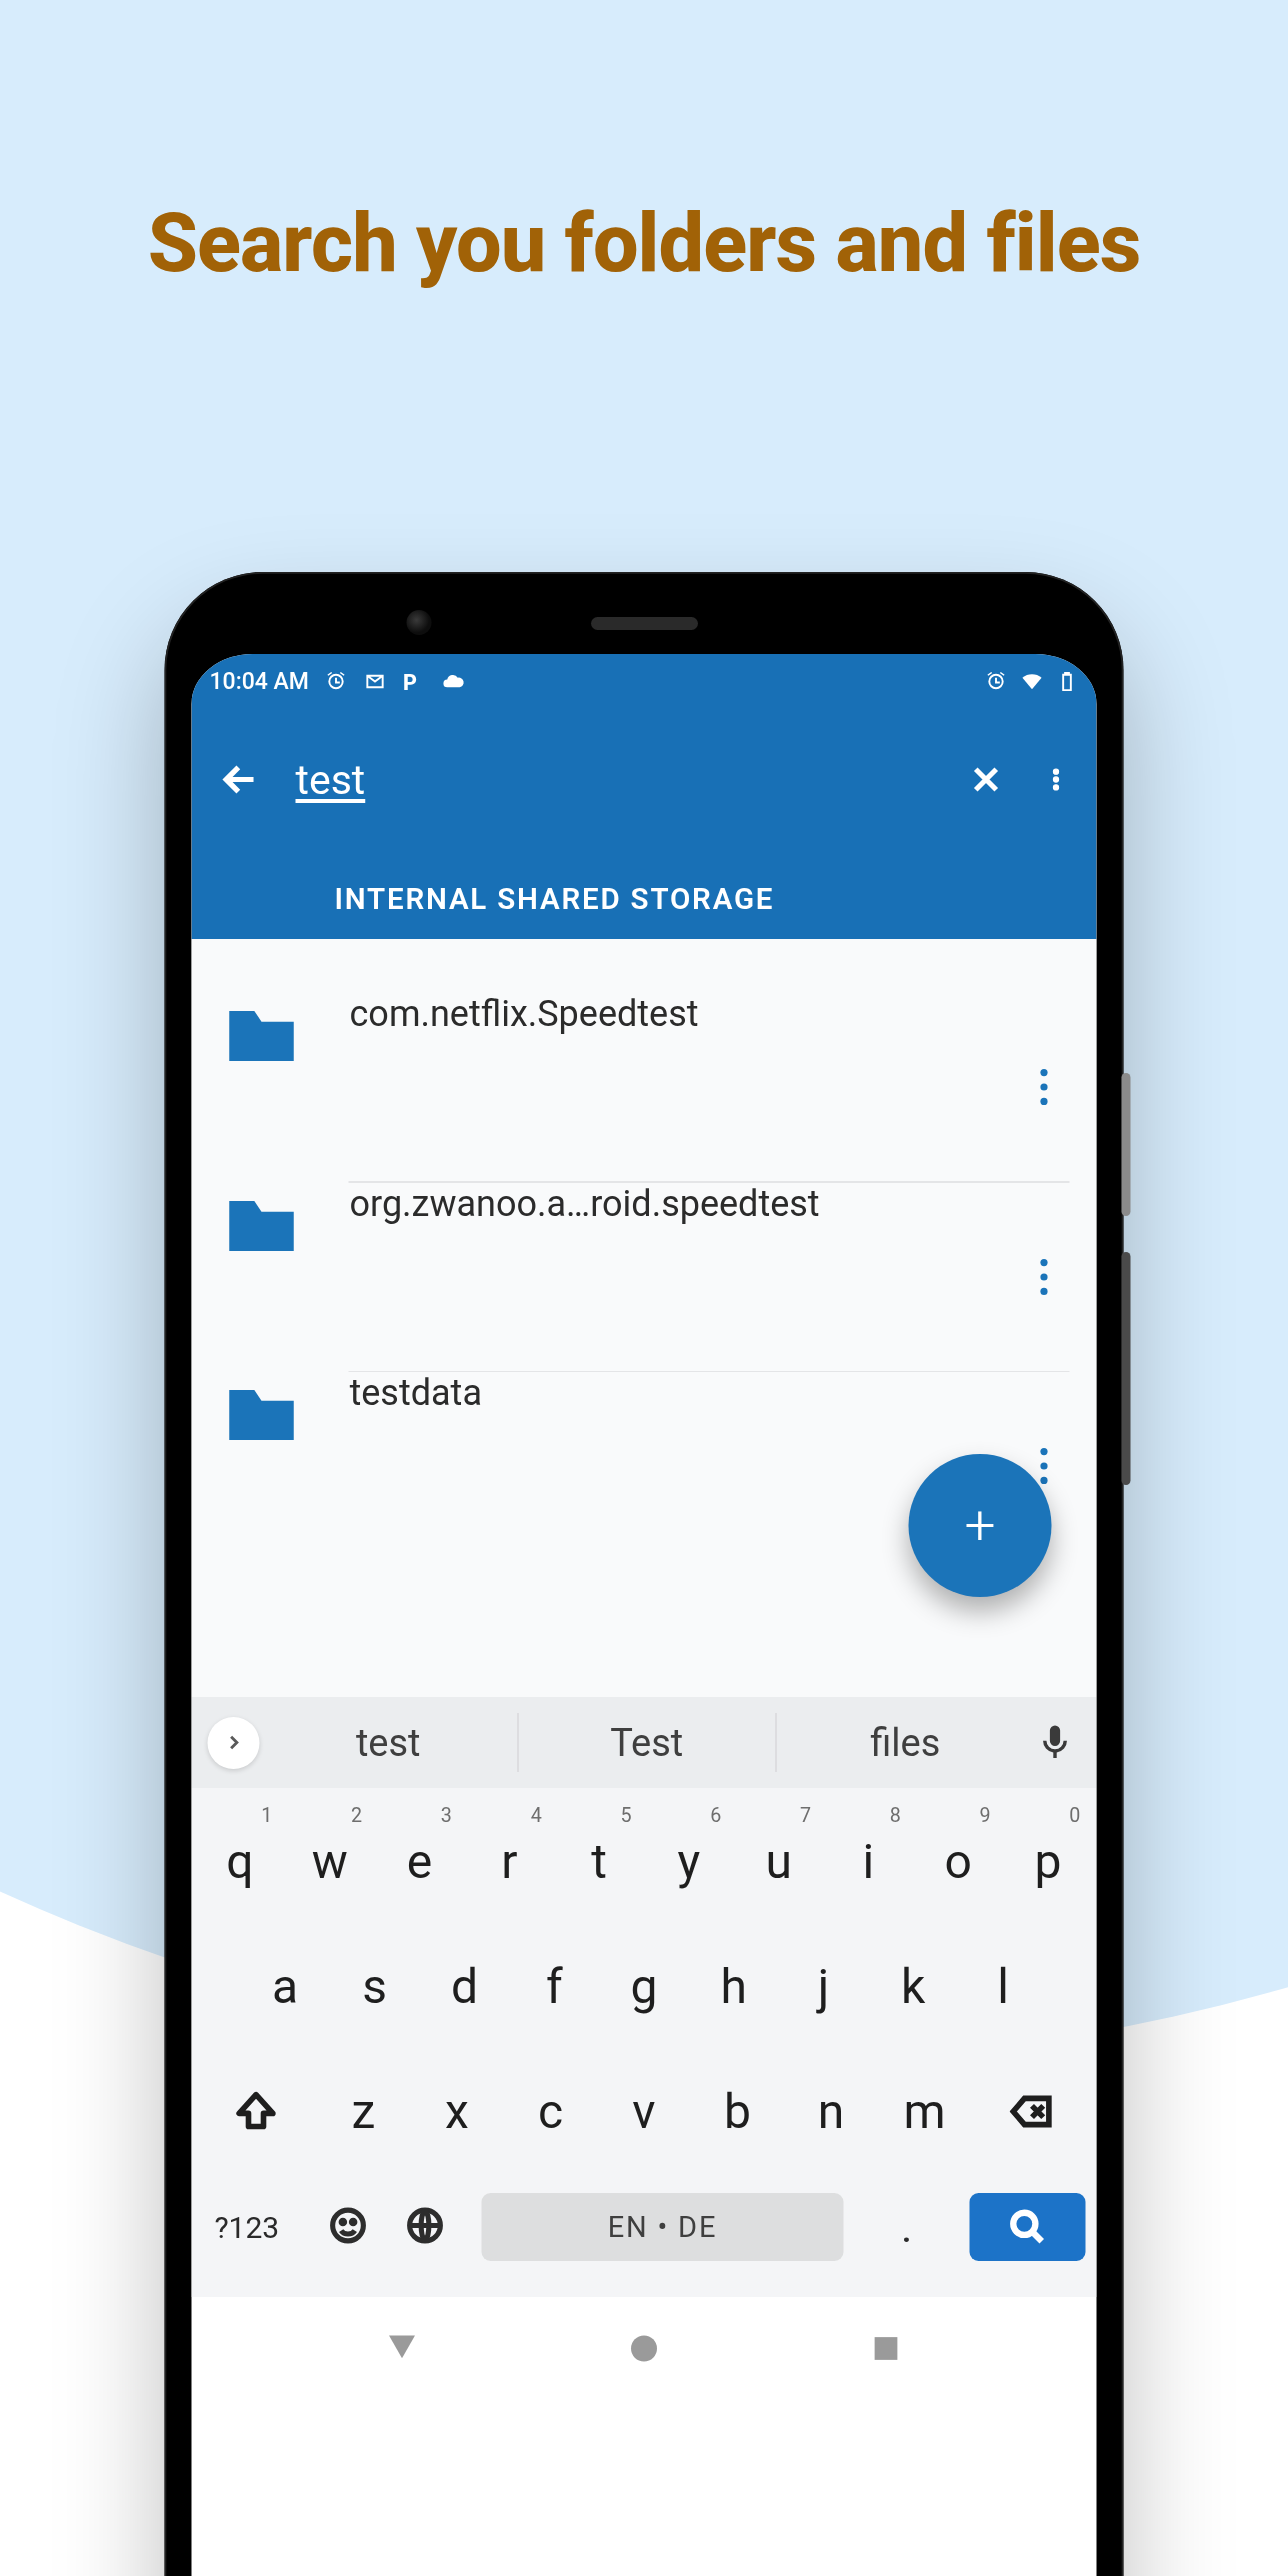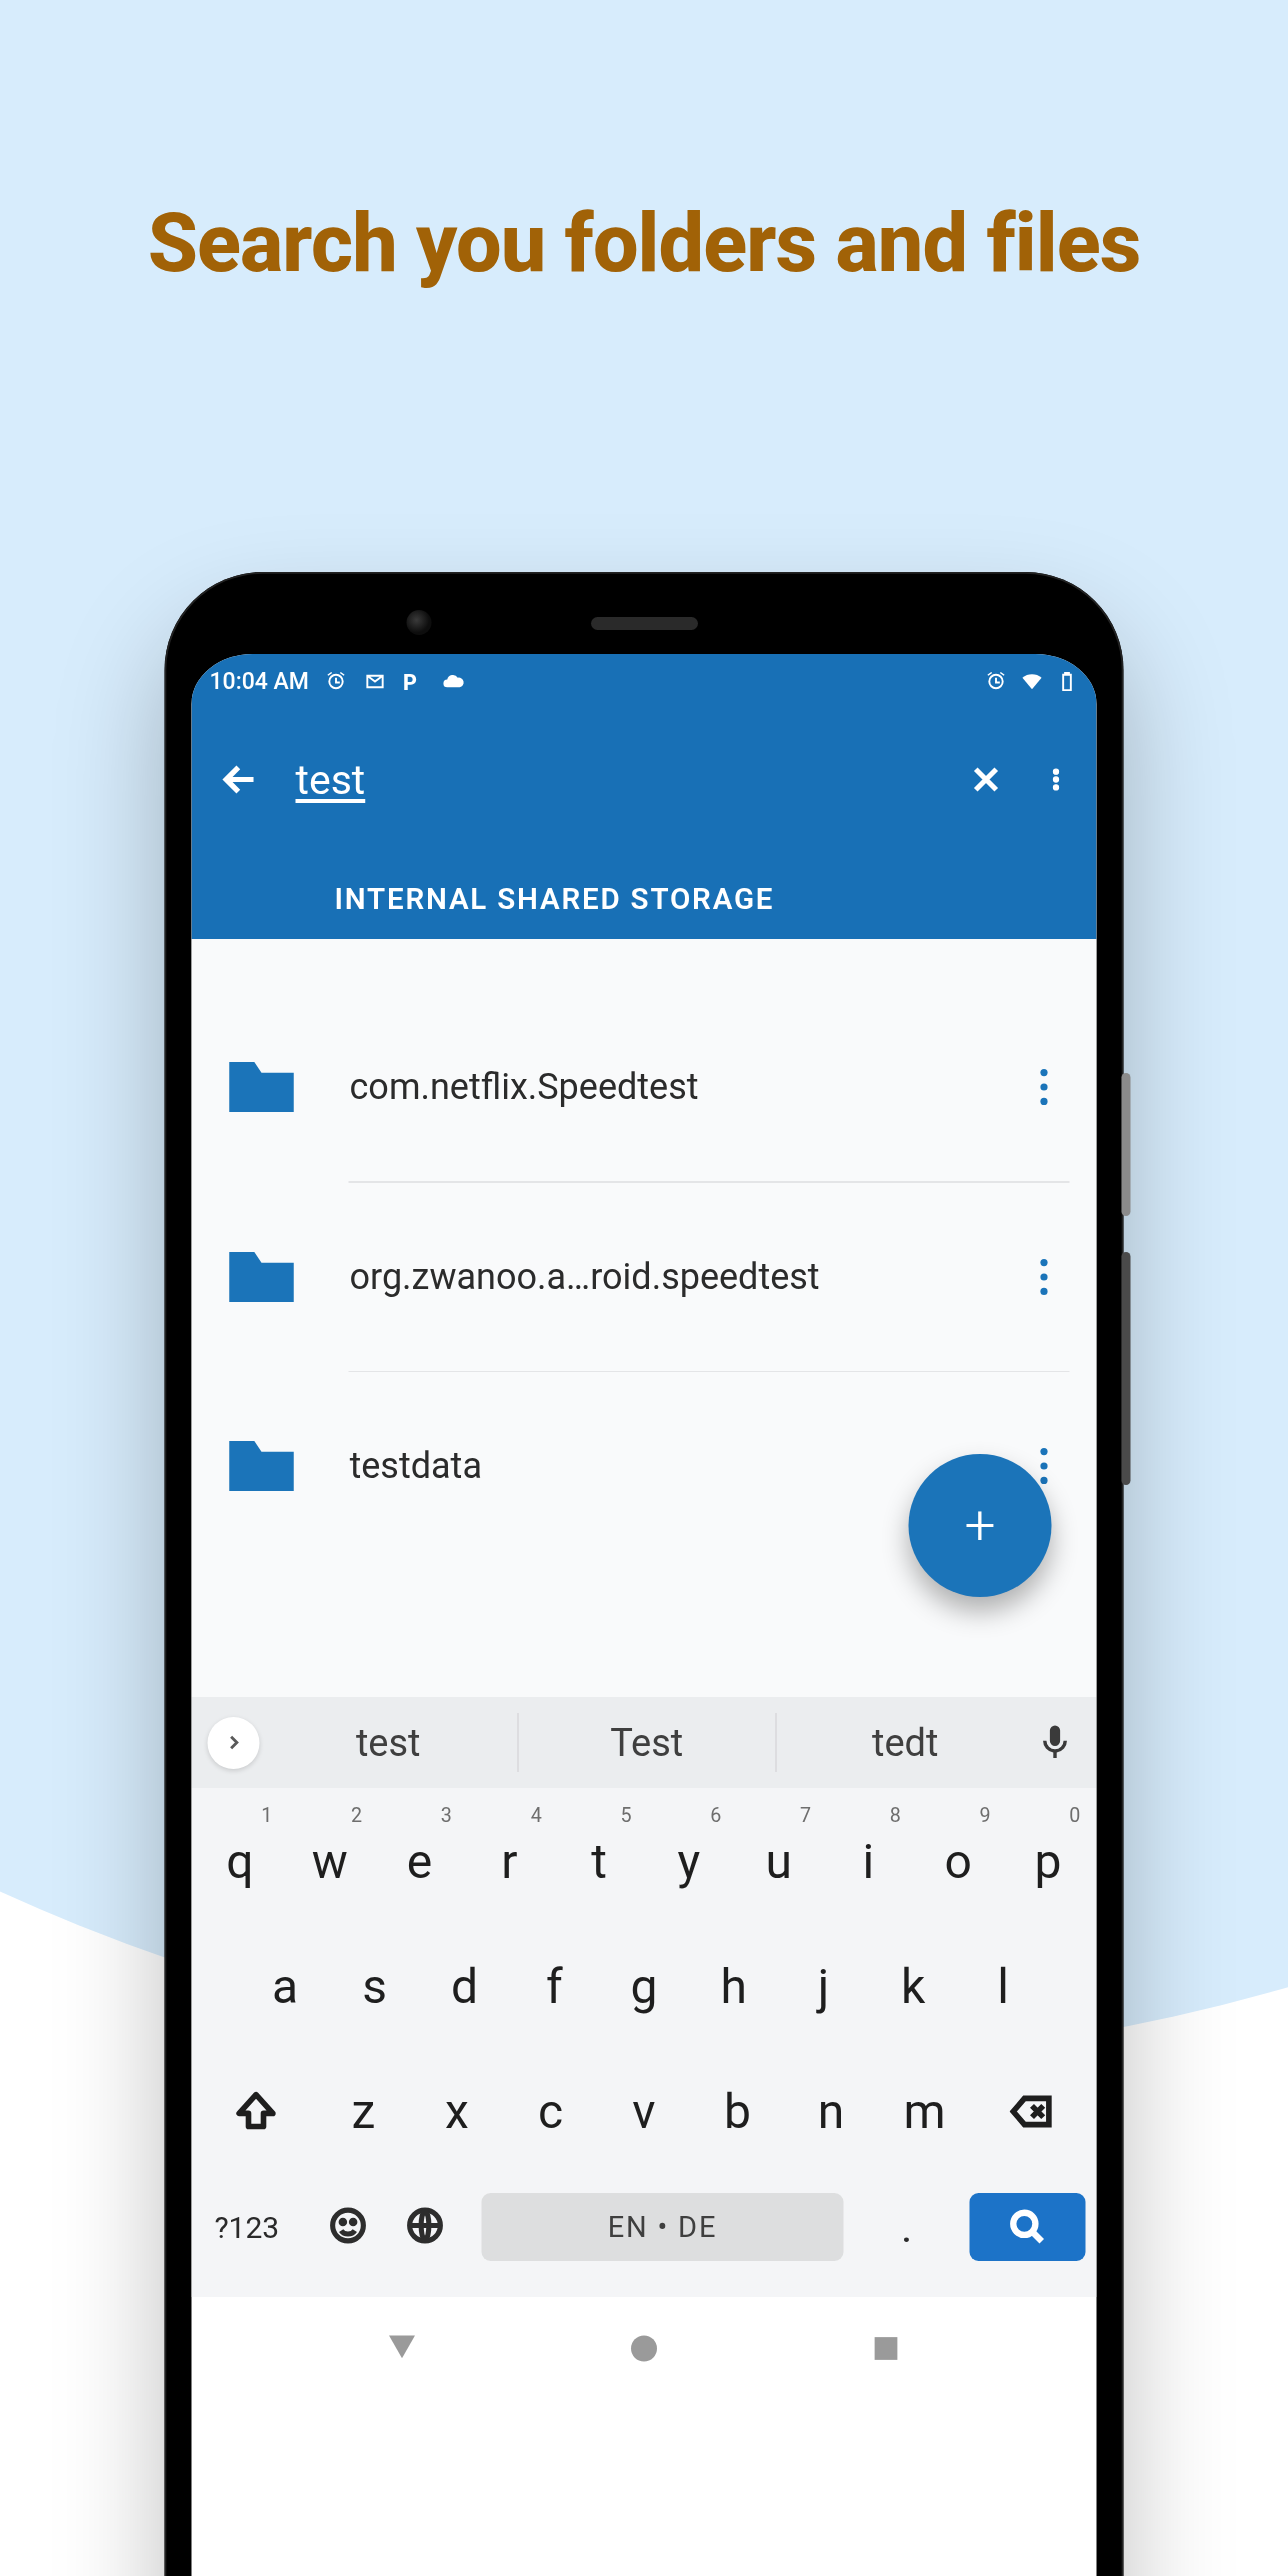--- a/index.html
+++ b/index.html
@@ -128,21 +128,20 @@
   }
 
   .results {
     background: #f9fafb;
     padding-top: 54px;
     position: relative;
     height: 758px;
   }
   .row {
     display: flex;
-    align-items: center;
     height: 188px;
     padding: 0 35px 0 18px;
   }
   .folder-icon { width: 86px; height: 86px; margin-left: 9px; margin-right: 45px; flex-shrink: 0; }
   .folder-icon svg { width:100%; height:100%; fill:#1b74b9; }
   .rowlabel { flex:1; font-size: 36px; color:#2b2b2b; white-space:nowrap; overflow:hidden; text-overflow:ellipsis; padding-right: 18px; }
   .row-dots { width: 36px; display:flex; align-items:center; justify-content:center; }
   .row-dots svg{ width:9px; height:38px; fill:#1b74b9; }
   .divider { height:0.9px; background:#e4e5e7; margin-left:157px; margin-right:27px; }
   .fab {
@@ -343,21 +342,21 @@
 
       <div class="kb-suggest">
         <span class="sug-btn">
           <svg viewBox="0 0 24 24">
               <path d="M9 6l6 6-6 6" stroke="#5a5a5a" stroke-width="3" fill="none"></path>
             </svg>
         </span>
         <div class="sugs">
           <span class="sug">test</span>
           <span class="sug">Test</span>
-          <span class="sug">tedt</span>
+          <span class="sug">files</span>
         </div>
         <span class="mic">
           <svg viewBox="0 0 24 24">
               <path d="M12 14a3 3 0 0 0 3-3V5a3 3 0 0 0-6 0v6a3 3 0 0 0 3 3zM7 11a5 5 0 0 0 10 0h2a7 7 0 0 1-6 6.9V21h-2v-3.1A7 7 0 0 1 5 11z"></path>
             </svg>
         </span>
       </div>
 
       <div class="keyboard">
         <div class="kb-row" id="kbrow0">

